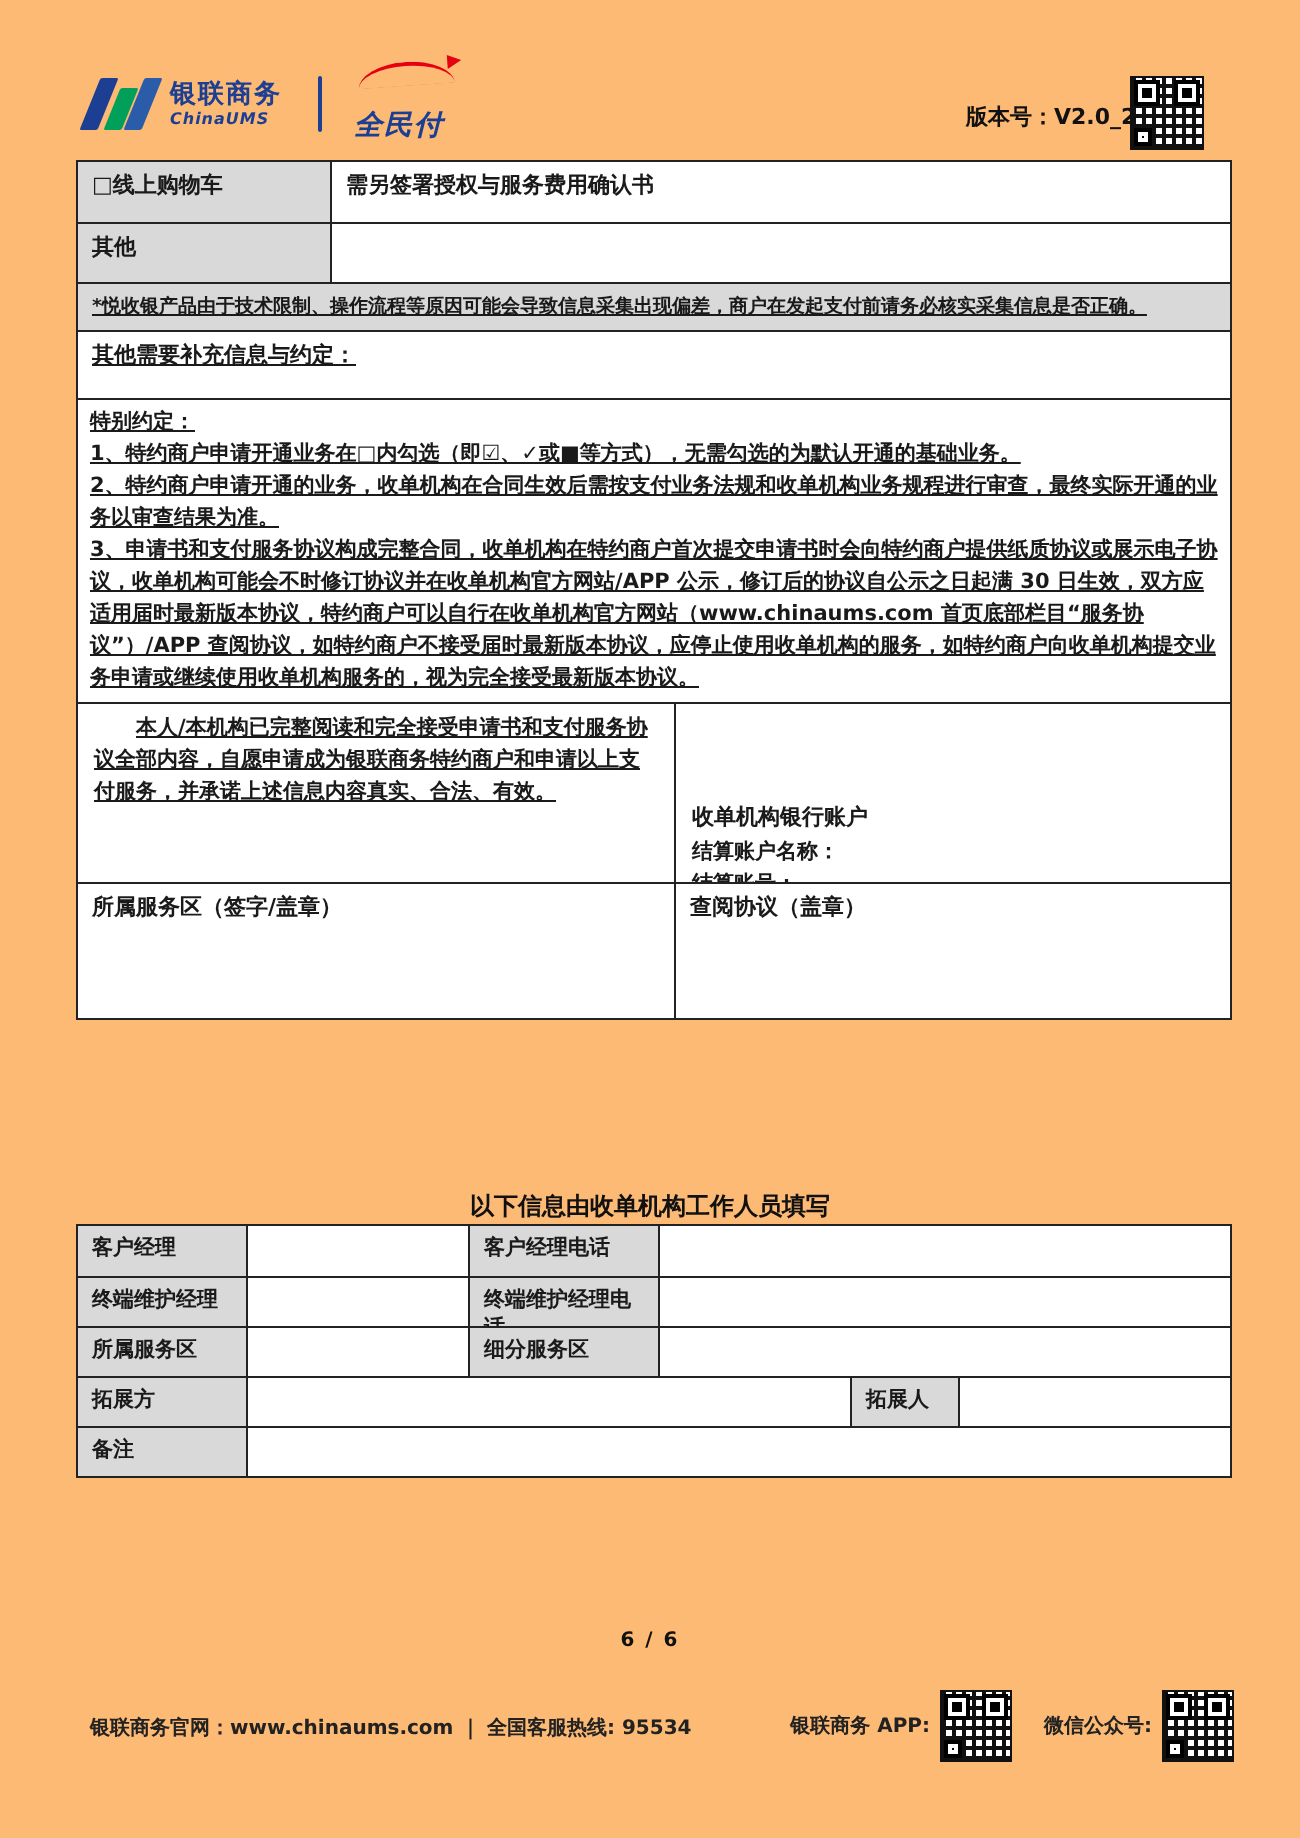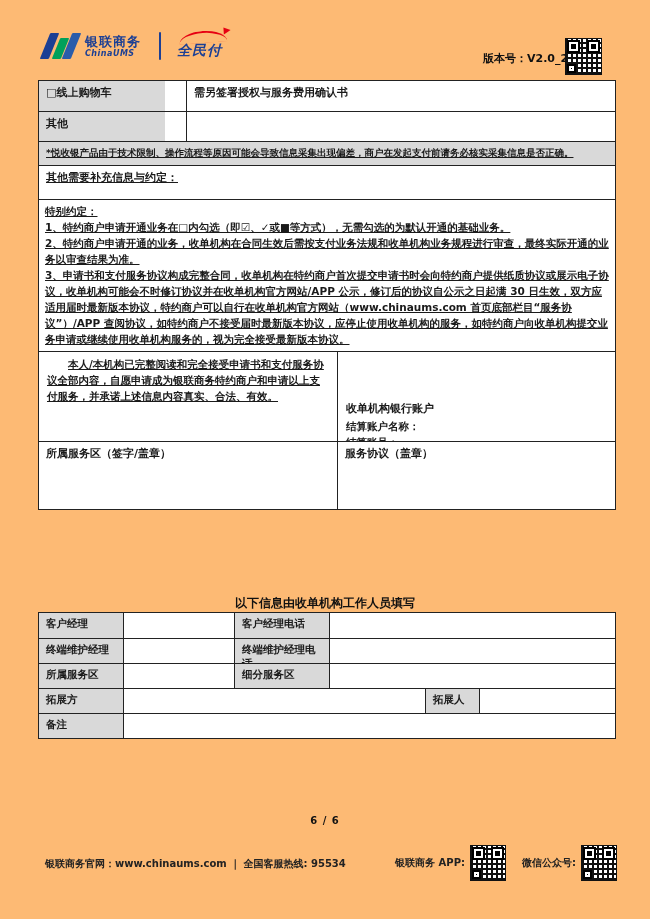--- a/index.html
+++ b/index.html
@@ -15,21 +15,21 @@
   .logo-block { position:absolute; left:0; top:2px; display:flex; align-items:center; gap:7px; }
   .logo-mark { display:flex; align-items:flex-end; height:26px; }
   .stripe { display:inline-block; width:9px; margin-right:2px; transform:skewX(-22deg); border-radius:1px; }
   .s1 { height:26px; background:#1c3f94; }
   .s2 { height:21px; background:#00a05a; }
   .s3 { height:26px; background:#2a5caa; }
   .brand-text { display:flex; flex-direction:column; line-height:1; }
   .brand-cn { font-size:13px; font-weight:bold; color:#1c3f94; letter-spacing:1px; }
   .brand-en { font-size:8px; font-style:italic; font-weight:bold; color:#1c3f94; margin-top:2px; letter-spacing:0.5px; }
   .logo-divider { width:2px; height:28px; background:#1c3f94; margin:0 9px 0 11px; border-radius:1px; }
-  .product-logo { position:relative; padding-top:8px; }
+  .product-logo { position:relative; padding-top:20px; }
   .product-swoosh { position:absolute; top:-1px; left:2px; width:48px; height:12px;
     border-top:2px solid #e60012; border-radius:50% / 100% 100% 0 0; transform:rotate(-4deg); }
   .product-swoosh::after { content:""; position:absolute; right:-4px; top:-4px; width:0; height:0;
     border-left:7px solid #e60012; border-top:3px solid transparent; border-bottom:4px solid transparent; }
   .product-name { font-size:14px; font-weight:bold; font-style:italic; color:#1c3f94; letter-spacing:1px; }
   .version { position:absolute; left:438px; top:21px; font-size:11px; font-weight:bold; color:#111; }
 
   
   .qr { position:relative; background:#fff; border:1px solid #111;
     background-image:
@@ -47,21 +47,21 @@
 
   
   .main-tbl { position:absolute; left:38px; top:80px; width:578px; border:1px solid #222; background:#fff; }
   .row { display:flex; border-top:1px solid #222; }
   .row:first-child { border-top:none; }
   .cell { padding:4px 7px; font-size:11px; font-weight:bold; overflow:hidden; }
   .cell + .cell { border-left:1px solid #222; }
   .lbl-bg { background:#d9d9d9; }
   .u { text-decoration:underline; }
 
-  .rAB { height:30px;gap:21px; }
+  .rAB { height:30px; }
   .rAB .c-label { width:126px; }
   .rAB .c-value { flex:1; }
 
   .r-notice { height:24px; background:#d9d9d9; }
   .r-notice .cell { width:100%; font-size:9.5px; padding-top:5px; white-space:nowrap; }
 
   .r-supp { height:34px; }
   .r-supp .cell { width:100%; font-size:11px; }
 
   .r-terms { height:152px; }
@@ -166,21 +166,21 @@
         <div class="acct-title">收单机构银行账户</div>
         <div>结算账户名称：</div>
         <div>结算账号：</div>
         <div>开户行行号：</div>
         <div>开户行名称：</div>
       </div>
     </div>
 
     <div class="row r-sign">
       <div class="cell c-sign-l">所属服务区（签字/盖章）</div>
-      <div class="cell c-sign-r">服务协议（盖章）</div>
+      <div class="cell c-sign-r">查阅协议（盖章）</div>
     </div>
 
   </div>
 
   <div class="staff-title">以下信息由收单机构工作人员填写</div>
 
   <div class="staff-tbl">
 
     <div class="s-row">
       <div class="s-cell w-l1 lbl-bg">客户经理</div>

